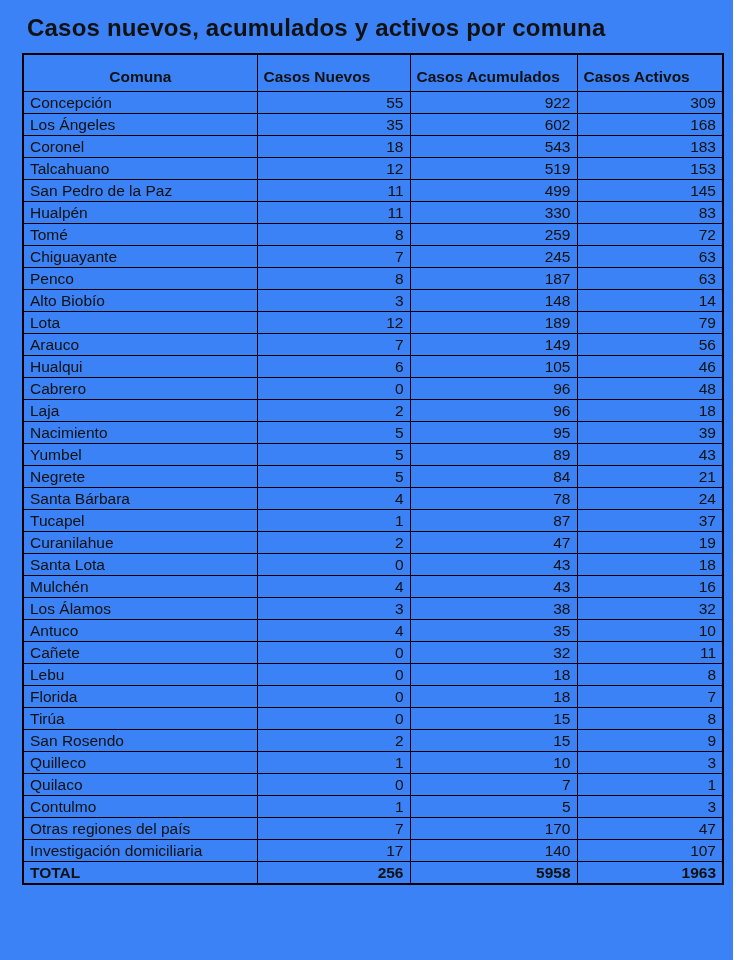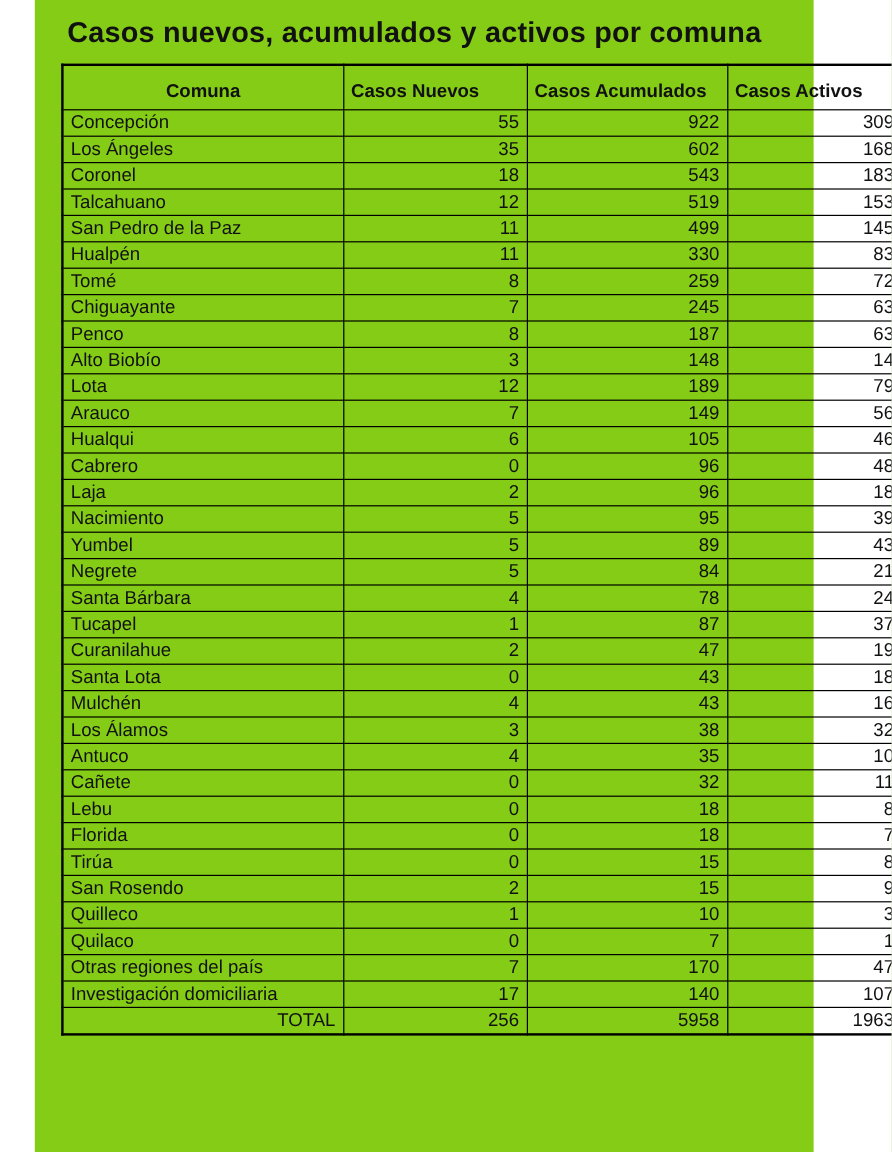--- a/index.html
+++ b/index.html
@@ -6,25 +6,24 @@
   html, body {
     margin: 0;
     padding: 0;
     background: #ffffff;
     width: 743px;
     height: 960px;
     font-family: "Liberation Sans", sans-serif;
     color: #111111;
   }
   .page {
-    width: 649px;
+    width: 733px;
     height: 960px;
     padding: 12px 21px 0 22px;
-    background: #84cc16;
-    margin-left: 29px;
+    background: #3b82f6;
   }
   .title {
     font-size: 24px;
     font-weight: bold;
     letter-spacing: 0.2px;
     margin: 2px 0 11px 5px;
     color: #111111;
   }
   table.cases {
     border-collapse: collapse;
@@ -48,21 +47,21 @@
   table.cases th {
     font-weight: bold;
     vertical-align: bottom;
     padding-top: 12px;
     padding-bottom: 5px;
     text-align: left;
   }
   table.cases th.name { text-align: center; }
   td.name { text-align: left; }
   td.num  { text-align: right; }
-  tr.total td { font-weight: normal; text-align: right; }
+  tr.total td { font-weight: bold; }
 </style>
 </head>
 <body>
 
 <div class="page">
   <div class="title">Casos nuevos, acumulados y activos por comuna</div>
 
   <table class="cases">
     <colgroup>
       <col class="c-comuna">
@@ -265,20 +264,26 @@
           <td class="num">10</td>
           <td class="num">3</td>
         </tr>
         <tr>
           <td class="name">Quilaco</td>
           <td class="num">0</td>
           <td class="num">7</td>
           <td class="num">1</td>
         </tr>
         <tr>
+          <td class="name">Contulmo</td>
+          <td class="num">1</td>
+          <td class="num">5</td>
+          <td class="num">3</td>
+        </tr>
+        <tr>
           <td class="name">Otras regiones del país</td>
           <td class="num">7</td>
           <td class="num">170</td>
           <td class="num">47</td>
         </tr>
         <tr>
           <td class="name">Investigación domiciliaria</td>
           <td class="num">17</td>
           <td class="num">140</td>
           <td class="num">107</td>

